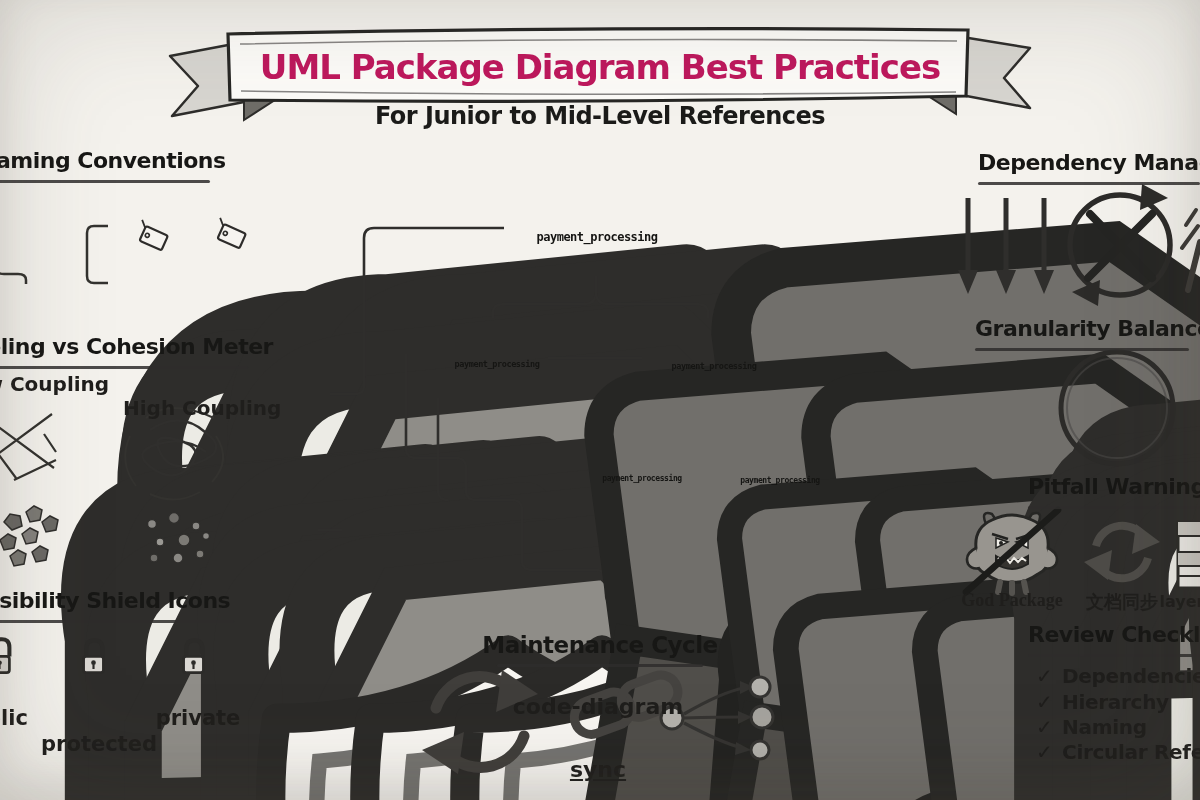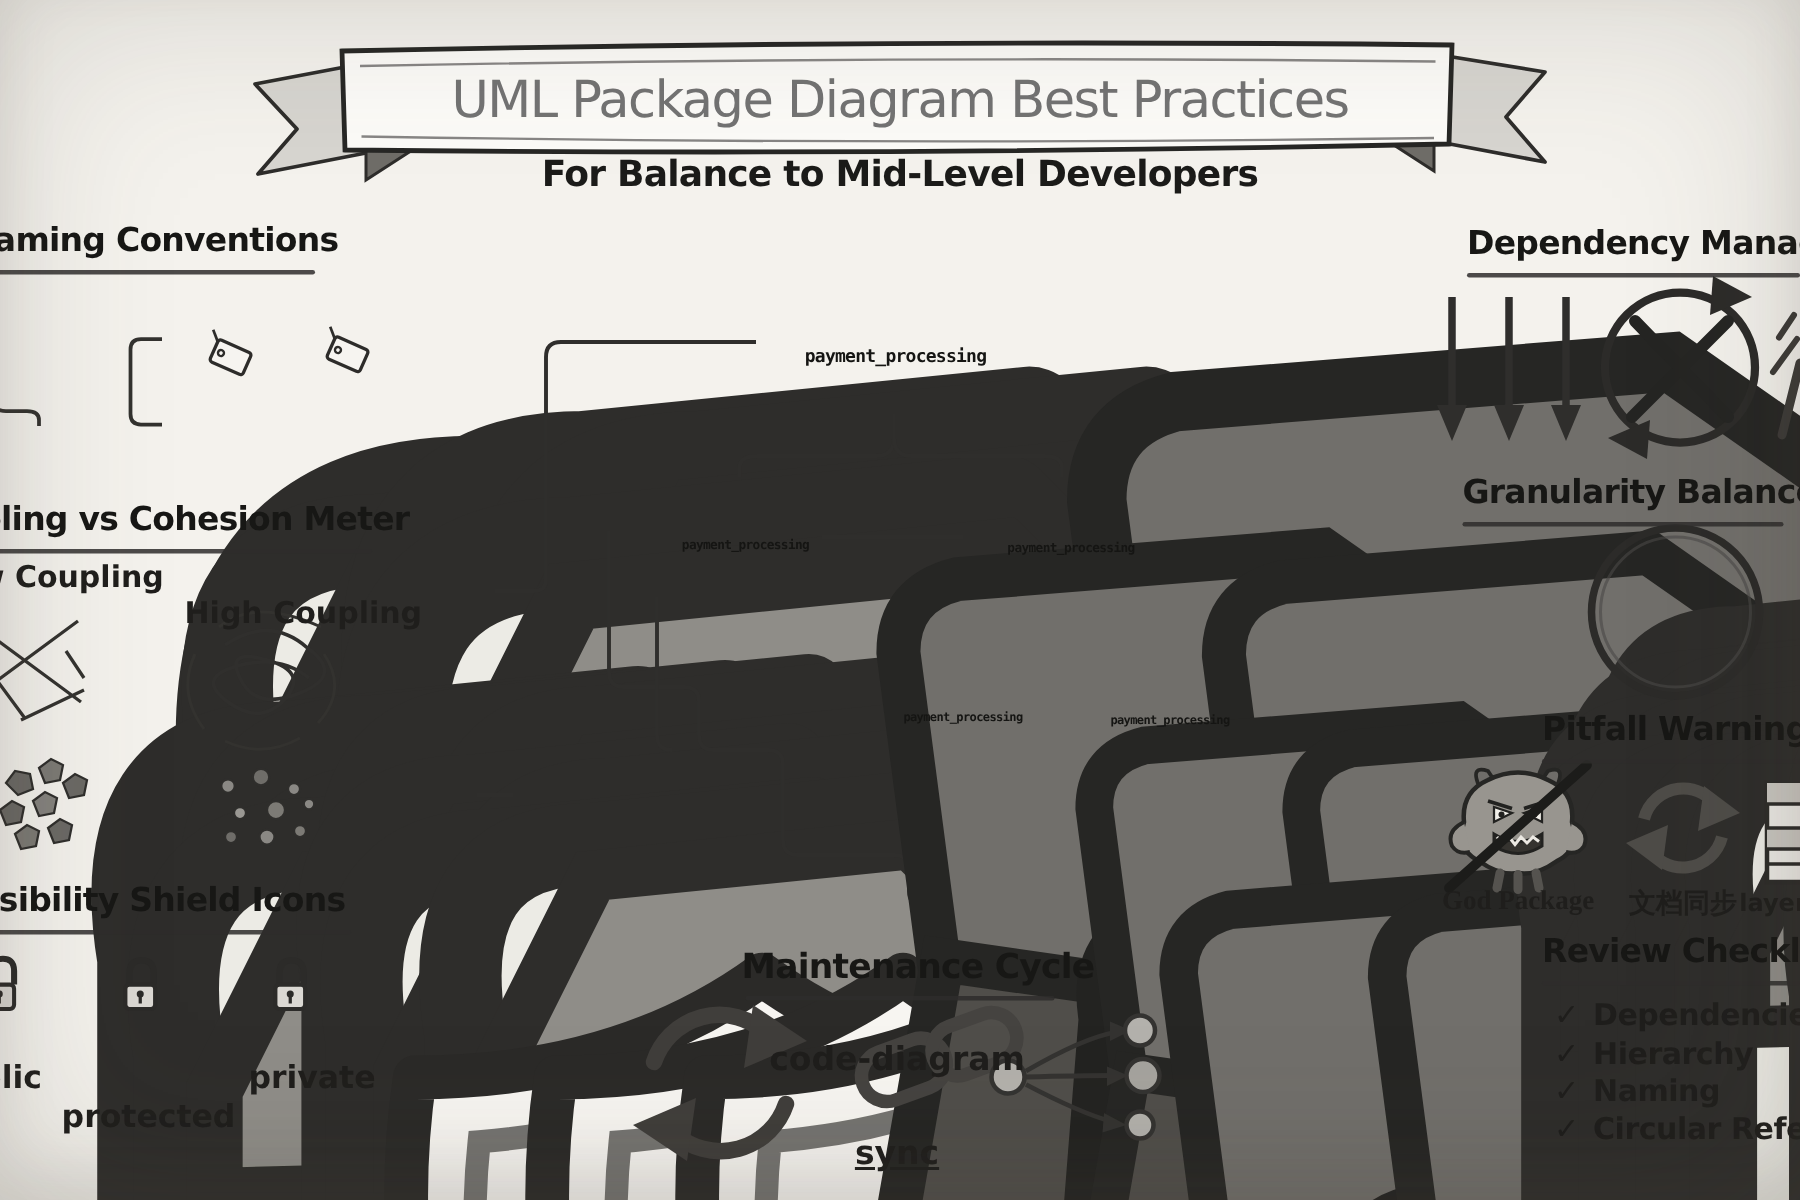--- a/index.html
+++ b/index.html
@@ -11,21 +11,21 @@
   .abs{position:absolute;}
   .nowrap{white-space:nowrap;}
   .vignette{
     left:0;top:0;width:1200px;height:800px;pointer-events:none;z-index:5;
     box-shadow:inset 0 0 120px rgba(70,64,58,.18), inset 0 -18px 40px rgba(70,64,58,.12);
   }
   svg.sketch{left:0;top:0;z-index:1;}
   .txt{z-index:3;}
   .heading{font-size:22px;font-weight:700;letter-spacing:-0.5px;color:#171715;}
   .underline{height:3px;background:#2e2d2b;border-radius:2px;opacity:.85;z-index:3;}
-  .banner-title{font-size:34px;font-weight:400;letter-spacing:-1px;color:#737373;
+  .banner-title{font-size:34px;font-weight:700;letter-spacing:-1px;color:#be185d;
     left:600px;transform:translateX(-50%);top:47px;}
   .banner-subtitle{font-size:24px;font-weight:700;letter-spacing:-0.5px;color:#1b1b19;
     left:600px;transform:translateX(-50%);top:102px;}
   .sub-label{font-size:20px;font-weight:700;}
   .shield-label{font-size:21px;font-weight:700;}
   .flabel{font-family:"DejaVu Sans Mono",monospace;font-weight:700;color:#151513;
     text-align:left;transform:translate(-50%,-50%);}
   .flabel-top{font-size:12px;letter-spacing:-0.5px;}
   .flabel-mid{font-size:8.5px;letter-spacing:-0.4px;}
   .flabel-low{font-size:8px;letter-spacing:-0.4px;}
@@ -334,43 +334,43 @@
   </g>
   <g transform="translate(1176,512)">
     <rect x="2" y="10" width="58" height="66" fill="#eceae5" stroke="#2c2b29" stroke-width="3"></rect>
     <rect x="2" y="10" width="58" height="14" fill="#c9c6c0"></rect>
     <rect x="2" y="40" width="58" height="14" fill="#c9c6c0"></rect>
     <path d="M2,24 H60 M2,40 H60 M2,54 H60 M2,64 H60" stroke="#2c2b29" stroke-width="2.2"></path>
   </g>
 </svg>
 
 <div class="abs txt banner-title nowrap">UML Package Diagram Best Practices</div>
-<div class="abs txt banner-subtitle nowrap">For Balance to Mid-Level Developers</div>
+<div class="abs txt banner-subtitle nowrap">For Junior to Mid-Level References</div>
 
 <div class="abs txt heading nowrap" style="left:-22px;top:148px;">Naming Conventions</div>
 <div class="abs underline" style="left:-22px;top:180px;width:232px;"></div>
 
 <div class="abs txt heading nowrap" style="left:-60px;top:334px;">Coupling vs Cohesion Meter</div>
 <div class="abs underline" style="left:-60px;top:366px;width:308px;"></div>
 <div class="abs txt sub-label nowrap" style="left:-42px;top:372px;">Low Coupling</div>
 <div class="abs txt sub-label nowrap" style="left:123px;top:372px;margin-top:24px;">High Coupling</div>
 
 <div class="abs txt heading nowrap" style="left:-24px;top:588px;">Visibility Shield Icons</div>
 <div class="abs underline" style="left:-24px;top:620px;width:258px;"></div>
 <div class="abs txt shield-label nowrap" style="left:-8px;top:706px;transform:translateX(-50%);">public</div>
 <div class="abs txt shield-label nowrap" style="left:99px;top:732px;transform:translateX(-50%);">protected</div>
-<div class="abs txt shield-label nowrap" style="left:208px;top:706px;transform:translateX(-50%);">private</div>
+<div class="abs txt shield-label nowrap" style="left:198px;top:706px;transform:translateX(-50%);">private</div>
 
 <div class="abs txt flabel flabel-top nowrap" style="left:597px;top:237px;">payment_processing</div>
 <div class="abs txt flabel flabel-mid nowrap" style="left:497px;top:364px;">payment_processing</div>
 <div class="abs txt flabel flabel-mid nowrap" style="left:714px;top:366px;">payment_processing</div>
 <div class="abs txt flabel flabel-low nowrap" style="left:642px;top:478px;">payment_processing</div>
 <div class="abs txt flabel flabel-low nowrap" style="left:780px;top:480px;">payment_processing</div>
 
-<div class="abs txt heading nowrap" style="left:600px;top:632px;transform:translateX(-50%);font-size:23px;margin-left:12px;">Maintenance Cycle</div>
+<div class="abs txt heading nowrap" style="left:600px;top:632px;transform:translateX(-50%);font-size:23px;">Maintenance Cycle</div>
 <div class="abs underline" style="left:497px;top:664px;width:206px;"></div>
 <div class="abs txt caption nowrap" style="left:598px;top:694px;">code-diagram</div>
 <div class="abs txt caption nowrap" style="left:598px;top:757px;text-decoration:underline;">sync</div>
 
 <div class="abs txt heading nowrap" style="left:978px;top:150px;">Dependency Management</div>
 <div class="abs underline" style="left:978px;top:182px;width:222px;"></div>
 
 <div class="abs txt heading nowrap" style="left:975px;top:316px;">Granularity Balance</div>
 <div class="abs underline" style="left:975px;top:348px;width:214px;"></div>
 

